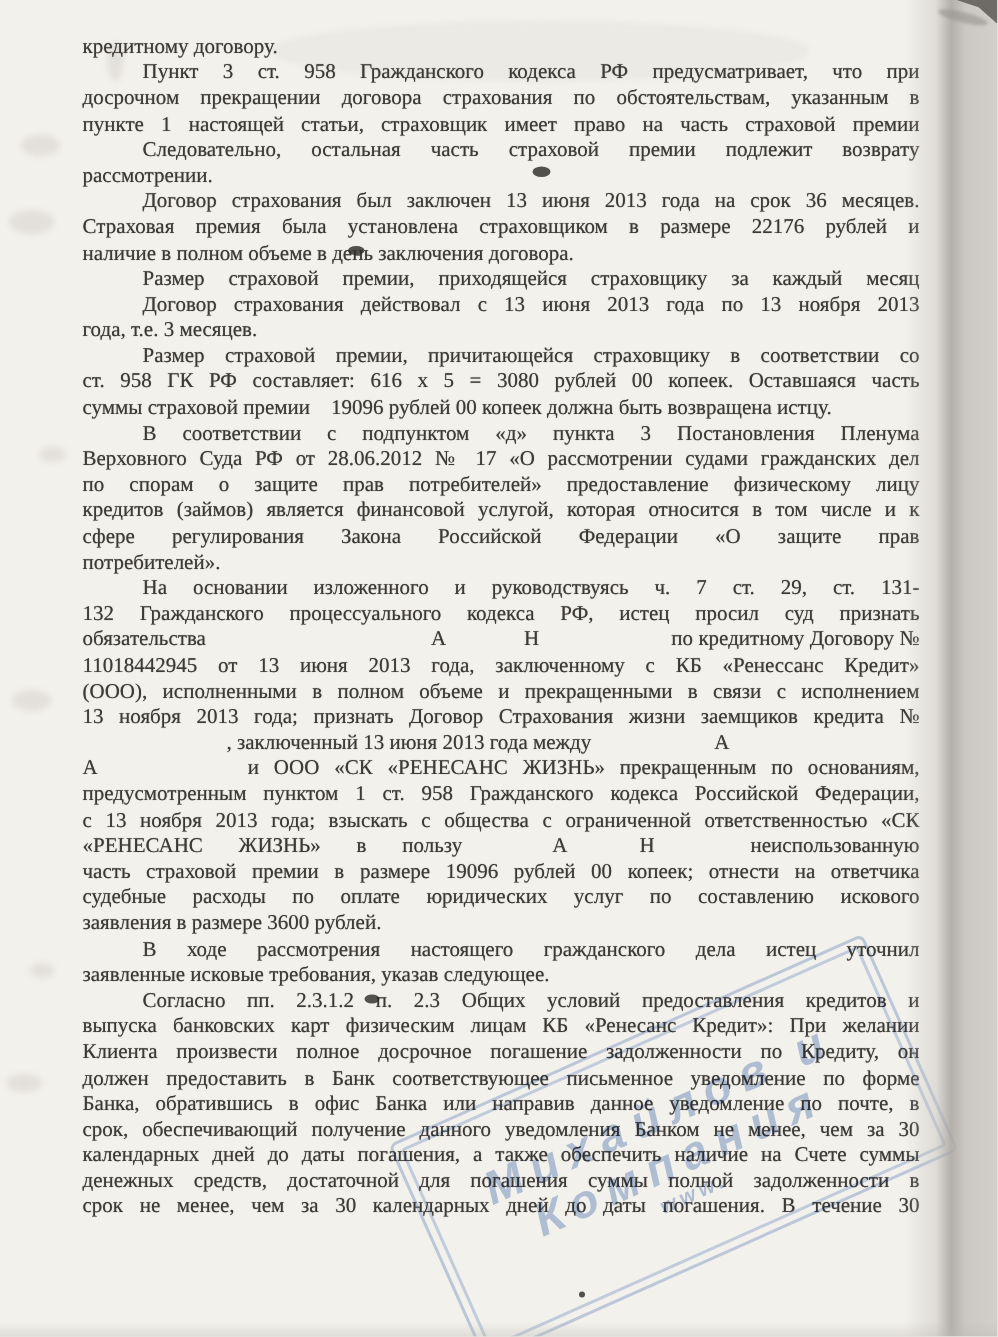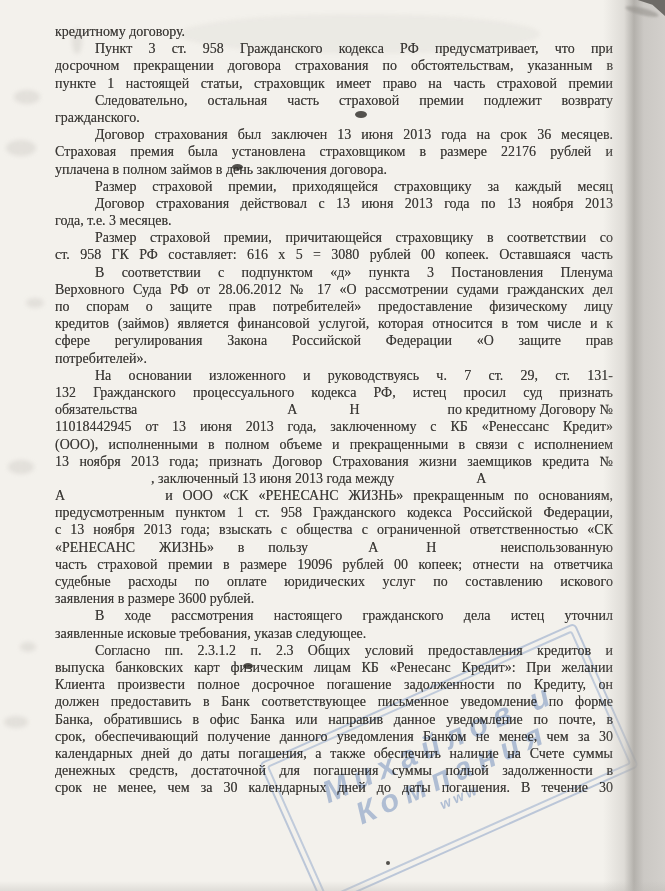--- a/index.html
+++ b/index.html
@@ -99,37 +99,38 @@
       <div class="para">
         <div class="line left">кредитному договору.</div>
       </div>
       <div class="para">
         <div class="line indent">Пункт 3 ст. 958 Гражданского кодекса РФ предусматривает, что при</div>
         <div class="line">досрочном прекращении договора страхования по обстоятельствам, указанным в</div>
         <div class="line">пункте 1 настоящей статьи, страховщик имеет право на часть страховой премии</div>
       </div>
       <div class="para">
         <div class="line indent">Следовательно, остальная часть страховой премии подлежит возврату</div>
-        <div class="line left">гражданского.</div>
+        <div class="line left">рассмотрении.</div>
       </div>
       <div class="para">
         <div class="line indent">Договор страхования был заключен 13 июня 2013 года на срок 36 месяцев.</div>
         <div class="line">Страховая премия была установлена страховщиком в размере 22176 рублей и</div>
-        <div class="line left">уплачена в полном займов в день заключения договора.</div>
+        <div class="line left">наличие в полном объеме в день заключения договора.</div>
       </div>
       <div class="para">
         <div class="line indent">Размер страховой премии, приходящейся страховщику за каждый месяц</div>
       </div>
       <div class="para">
         <div class="line indent">Договор страхования действовал с 13 июня 2013 года по 13 ноября 2013</div>
         <div class="line left">года, т.е. 3 месяцев.</div>
       </div>
       <div class="para">
         <div class="line indent">Размер страховой премии, причитающейся страховщику в соответствии со</div>
         <div class="line">ст. 958 ГК РФ составляет: 616 х 5 = 3080 рублей 00 копеек. Оставшаяся часть</div>
+        <div class="line left">суммы страховой премии<span class="gap" style="width:14px"></span>19096 рублей 00 копеек должна быть возвращена истцу.</div>
       </div>
       <div class="para">
         <div class="line indent">В соответствии с подпунктом «д» пункта 3 Постановления Пленума</div>
         <div class="line">Верховного Суда РФ от 28.06.2012 № 17 «О рассмотрении судами гражданских дел</div>
         <div class="line">по спорам о защите прав потребителей» предоставление физическому лицу</div>
         <div class="line">кредитов (займов) является финансовой услугой, которая относится в том числе и к</div>
         <div class="line">сфере регулирования Закона Российской Федерации «О защите прав</div>
         <div class="line left">потребителей».</div>
       </div>
       <div class="para">

